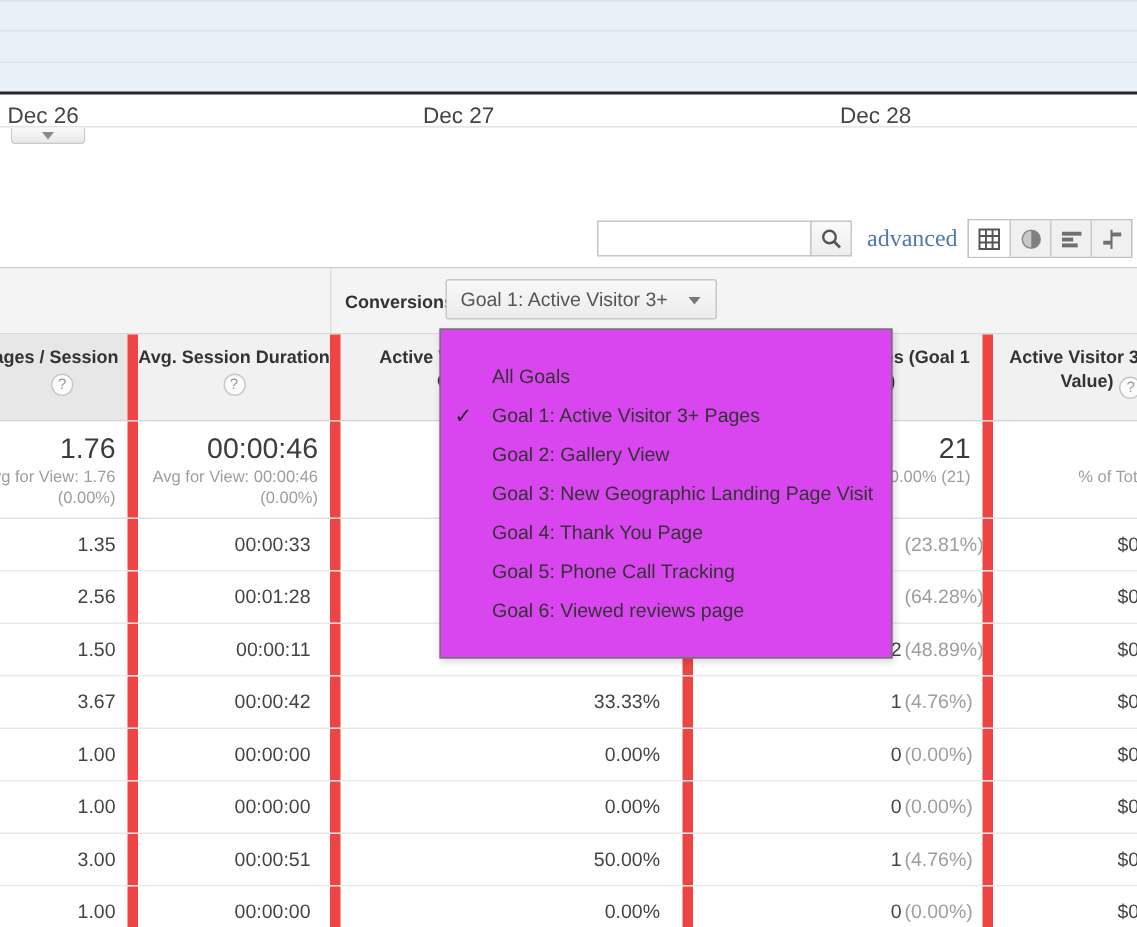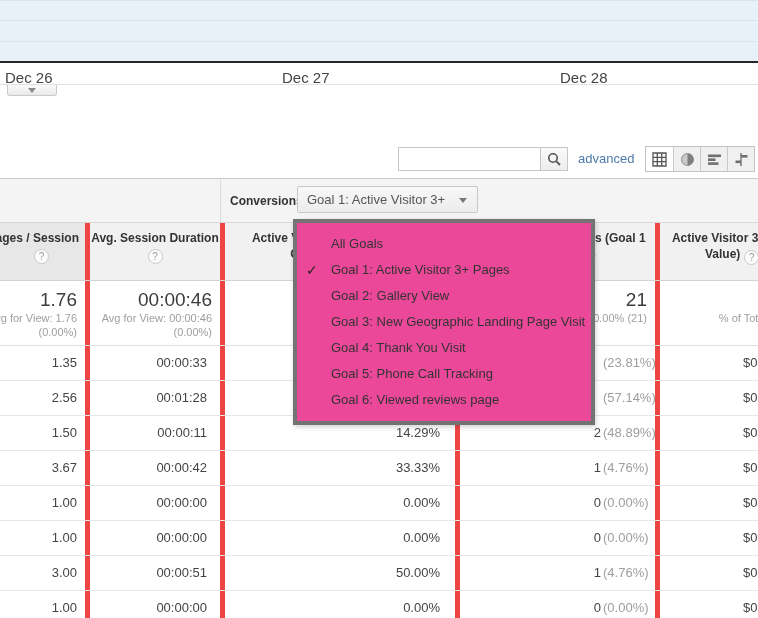--- a/index.html
+++ b/index.html
@@ -20,33 +20,33 @@
     background:linear-gradient(#fafafa,#e9e9e9); border:1px solid #c9c9c9; border-top:none;
     border-radius:0 0 3px 3px; cursor:pointer; }
   .collapse-tab .tri { position:absolute; left:50%; top:3px; margin-left:-4px;
     border-left:4px solid transparent; border-right:4px solid transparent; border-top:5px solid #8a8a8a; }
   
   .search-input { position:absolute; left:398px; top:147px; width:143px; height:24px;
     border:1px solid #c6c6c6; font-family:"Liberation Sans",sans-serif; font-size:13px; padding:0 6px; outline:none; }
   .search-btn { position:absolute; left:540px; top:147px; width:28px; height:24px;
     background:linear-gradient(#fafafa,#ededed); border:1px solid #c6c6c6;
     display:flex; align-items:center; justify-content:center; cursor:pointer; }
-  .advanced-link { position:absolute; left:578px; top:151px; font-size:13px; color:#4d7bab;
-    text-decoration:none; cursor:pointer; }
+  .advanced-link { position:absolute; left:578px; top:151px; font-size:16px; color:#4d7bab;
+    text-decoration:none; cursor:pointer;font-family:Liberation Serif, serif; }
   .view-toggles { position:absolute; left:645px; top:146px; height:26px; display:flex;
     border:1px solid #c2c2c2; background:#f0f0f0; }
   .vt-btn { width:27px; height:24px; display:flex; align-items:center; justify-content:center;
     cursor:pointer; background:#f0f0f0; border-left:1px solid #c9c9c9; }
   .vt-btn:first-child { border-left:none; }
   .vt-btn.active { background:#fff; box-shadow:inset 0 0 0 1px #fff; }
   
   .table-area { position:absolute; top:178px; left:0; width:758px; height:440px; overflow:hidden; }
   .gtable { position:absolute; left:-75px; top:0; width:935px; border-top:1px solid #c9c9c9; }
   .trow { display:flex; width:935px; }
-  .cell { box-sizing:border-box; border-left:5px solid #ef4444; overflow:hidden; }
+  .cell { box-sizing:border-box; border-left:7px solid #ef4444; overflow:hidden; }
   .c1 { width:160px; border-left:none; }
   .c2 { width:135px; }
   .c3 { width:235px; }
   .c4 { width:200px; }
   .c5 { width:205px; }
   .group-row { height:44px; background:#f4f4f4; border-bottom:1px solid #d8d8d8; }
   .group-spacer { width:295px; }
   .group-conv { width:640px; border-left:1px solid #ddd; display:flex; align-items:center; }
   .conv-label { font-size:12px; font-weight:bold; color:#333; padding-left:9px; }
   .header-row { height:58px; background:#f1f1f1; border-bottom:1px solid #d2d2d2; }
@@ -73,22 +73,22 @@
   .drow .c4 { display:flex; padding-right:8px; }
   .drow .c4 .num { flex:1; text-align:right; margin-right:2px; }
   .drow .c4 .pct { width:44px; color:#9e9e9e; white-space:nowrap; }
   .drow .c5 { text-align:left; padding-left:83px; }
   
   .dd-button { position:absolute; left:297px; top:186px; width:181px; height:27px;
     background:linear-gradient(#f8f8f8,#ececec); border:1px solid #c8c8c8; border-radius:2px;
     font-size:13px; color:#555; line-height:25px; padding-left:9px; cursor:pointer; z-index:5; }
   .dd-button .tri { position:absolute; right:10px; top:11px;
     border-left:4px solid transparent; border-right:4px solid transparent; border-top:5px solid #777; }
-  .dd-menu { position:absolute; left:293px; top:219px; width:302px; background:#ec4899;
-    border:4px solid #737373; box-shadow:1px 2px 5px rgba(0,0,0,0.18); padding:8px 0; z-index:6; }
+  .dd-menu { position:absolute; left:293px; top:219px; width:302px; background:#d946ef;
+    border:1px solid #737373; box-shadow:1px 2px 5px rgba(0,0,0,0.18); padding:18px 0; z-index:6; }
   .menu-item { position:relative; height:26px; line-height:26px; padding-left:34px;
     font-size:13px; color:#333; white-space:nowrap; cursor:pointer; }
   .menu-item .check { position:absolute; left:9px; top:0; font-size:14px; color:#222; }
   svg { display:block; }
 </style>
 </head>
 <body>
 
 <div class="screen">
 
@@ -224,21 +224,21 @@
     </div>
     <div class="cell c5">$0.00</div>
   </div>
 
   <div class="trow drow">
     <div class="cell c1">2.56</div>
     <div class="cell c2">00:01:28</div>
     <div class="cell c3"></div>
     <div class="cell c4">
       <span class="num"></span>
-      <span class="pct">(57.14%)</span>
+      <span class="pct">(64.28%)</span>
     </div>
     <div class="cell c5">$0.00</div>
   </div>
 
   <div class="trow drow">
     <div class="cell c1">1.50</div>
     <div class="cell c2">00:00:11</div>
     <div class="cell c3">14.29%</div>
     <div class="cell c4">
       <span class="num">2</span>
@@ -308,18 +308,18 @@
   <div class="dd-button">
     <span>Goal 1: Active Visitor 3+ Pages</span>
     <span class="tri"></span>
   </div>
 
   <div class="dd-menu">
       <div class="menu-item"><span>All Goals</span></div>
       <div class="menu-item"><span class="check">✓</span><span>Goal 1: Active Visitor 3+ Pages</span></div>
       <div class="menu-item"><span>Goal 2: Gallery View</span></div>
       <div class="menu-item"><span>Goal 3: New Geographic Landing Page Visit</span></div>
-      <div class="menu-item"><span>Goal 4: Thank You Visit</span></div>
+      <div class="menu-item"><span>Goal 4: Thank You Page</span></div>
       <div class="menu-item"><span>Goal 5: Phone Call Tracking</span></div>
       <div class="menu-item"><span>Goal 6: Viewed reviews page</span></div>
     </div>
 
 </div>
 
 </body></html>

